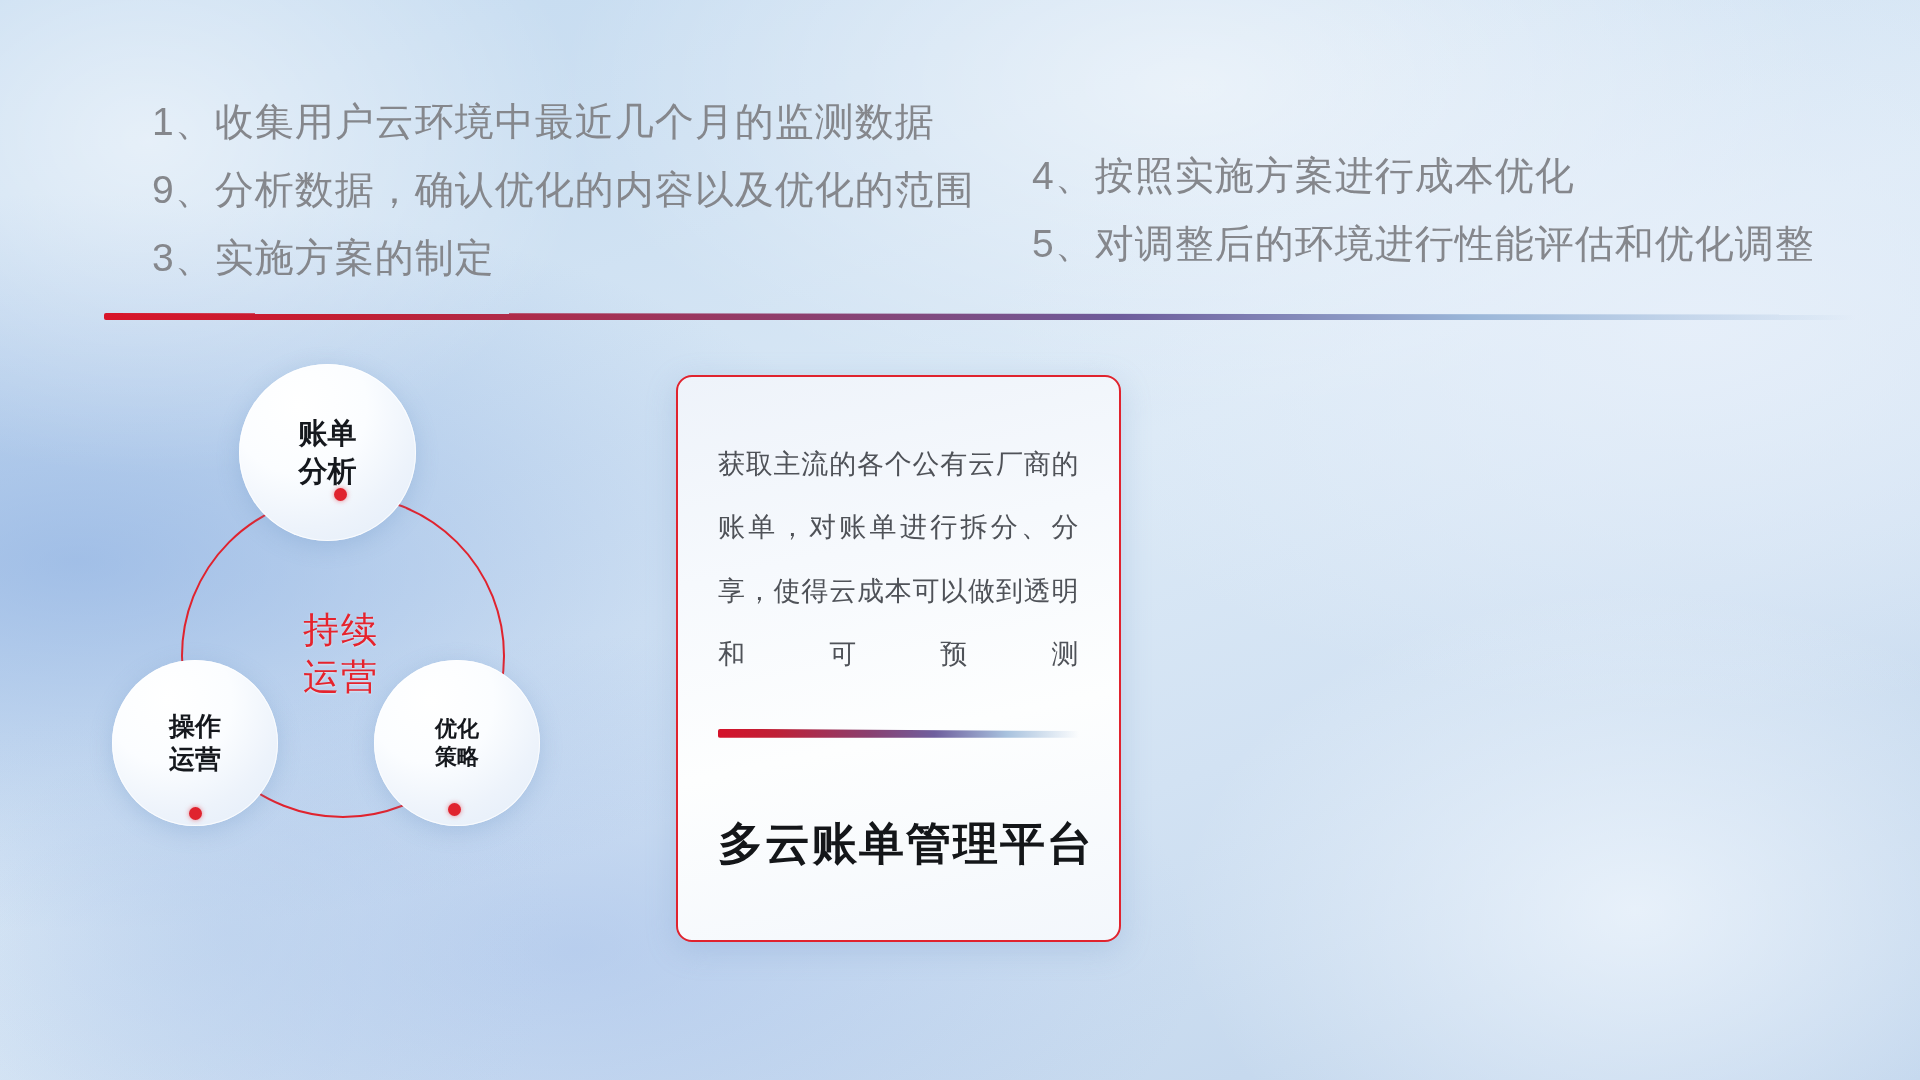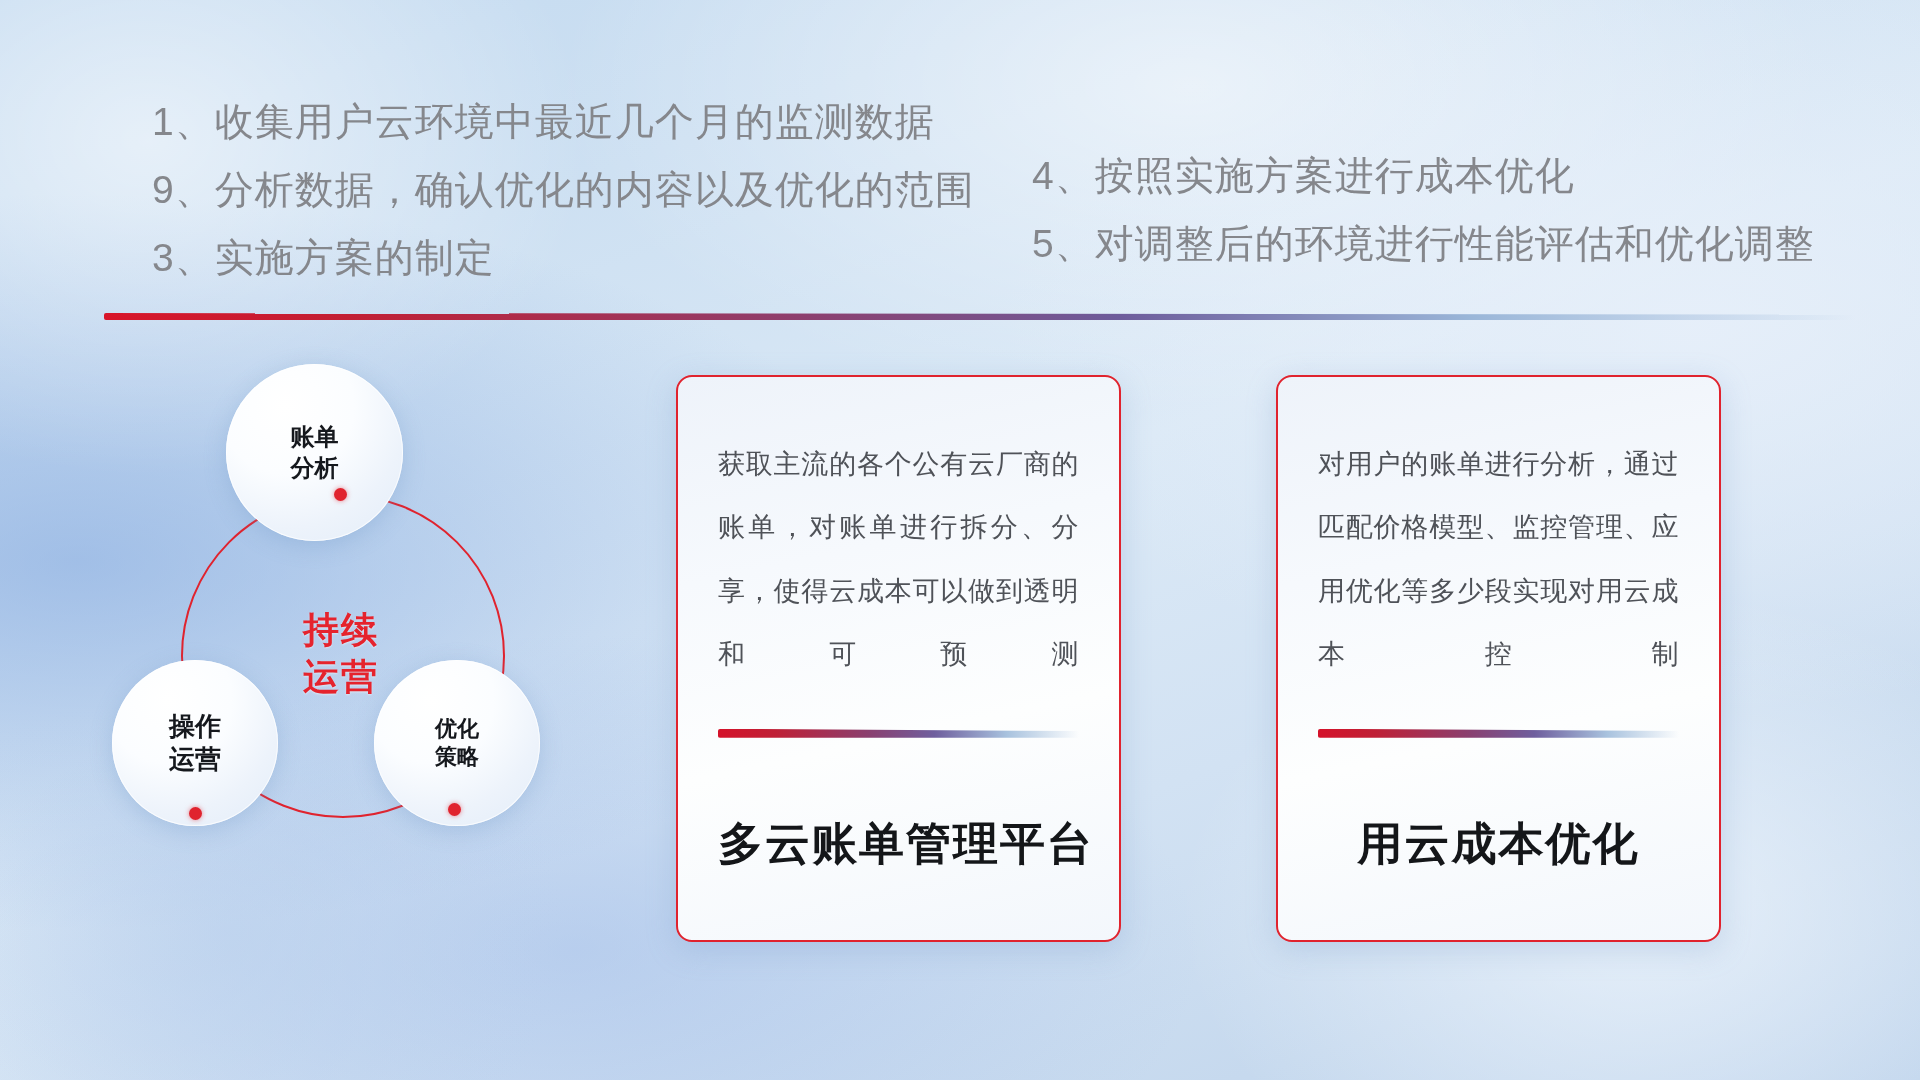--- a/index.html
+++ b/index.html
@@ -42,32 +42,32 @@
   
   #venn{position:absolute;left:100px;top:350px;width:560px;height:600px;}
   .bubble{
     position:absolute;border-radius:50%;
     background:
       radial-gradient(circle at 34% 24%, #ffffff 0%, #fbfdff 38%, #edf3fb 68%, #e2ecf8 100%);
     box-shadow:0 5px 22px rgba(110,150,195,0.30), inset 0 0 0 1px rgba(255,255,255,0.75);
     display:flex;align-items:center;justify-content:center;text-align:center;
     color:#15181d;font-weight:bold;line-height:1.28;
   }
-  #bubble-top{left:126px;top:14px;width:177px;height:177px;font-size:24px;}
+  #bubble-top{left:139px;top:14px;width:177px;height:177px;font-size:29px;}
   #bubble-bl{left:12px;top:310px;width:166px;height:166px;font-size:26px;font-family:Liberation Serif, serif;}
   #bubble-br{left:274px;top:310px;width:166px;height:166px;font-size:22px;}
 
   #ring{
     position:absolute;left:81px;top:144px;width:320px;height:320px;border-radius:50%;
     border:2.5px solid #e0232e;
   }
   #venn-center{
     position:absolute;left:81px;top:144px;width:320px;height:320px;
     display:flex;flex-direction:column;align-items:center;justify-content:center;
-    color:#e5232d;font-weight:bold;font-size:36px;line-height:1.3;letter-spacing:2px;
+    color:#e5232d;font-weight:normal;font-size:36px;line-height:1.3;letter-spacing:2px;
     text-shadow:0 1px 2px rgba(255,255,255,0.5);
   }
   .dot{position:absolute;width:13px;height:13px;border-radius:50%;background:#e0232e;
        box-shadow:0 0 5px rgba(224,35,46,0.55);}
   #dot-top{left:234px;top:138px;}
   #dot-bl{left:89px;top:457px;}
   #dot-br{left:348px;top:453px;}
 
   
   .card{
@@ -146,18 +146,13 @@
     <div class="dot" id="dot-bl"></div>
     <div class="dot" id="dot-br"></div>
   </div>
 
   <div class="card" id="card-1">
     <div class="card-body">获取主流的各个公有云厂商的账单，对账单进行拆分、分享，使得云成本可以做到透明和可预测</div>
     <div class="card-rule"></div>
     <div class="card-title">多云账单管理平台</div>
   </div>
 
-  <div class="card" id="card-2">
-    <div class="card-body">对用户的账单进行分析，通过匹配价格模型、监控管理、应用优化等多少段实现对用云成本控制</div>
-    <div class="card-rule"></div>
-    <div class="card-title">用云成本优化</div>
-  </div>
 </div>
 
 </body></html>

